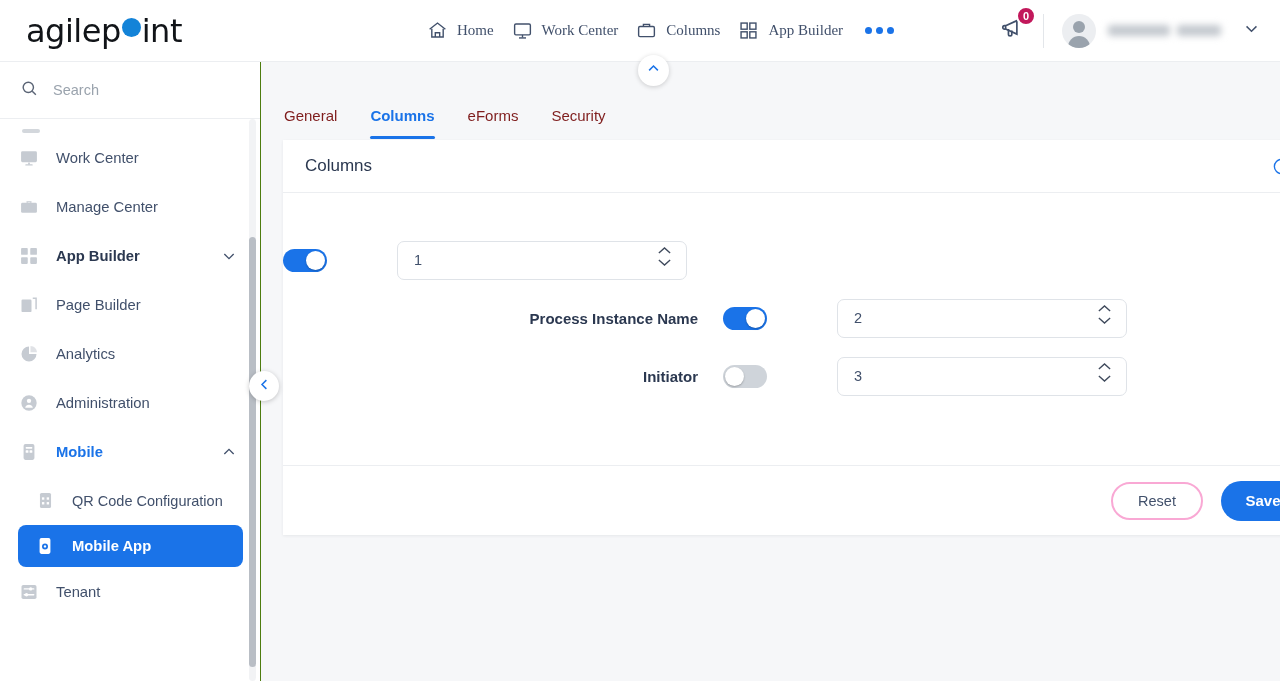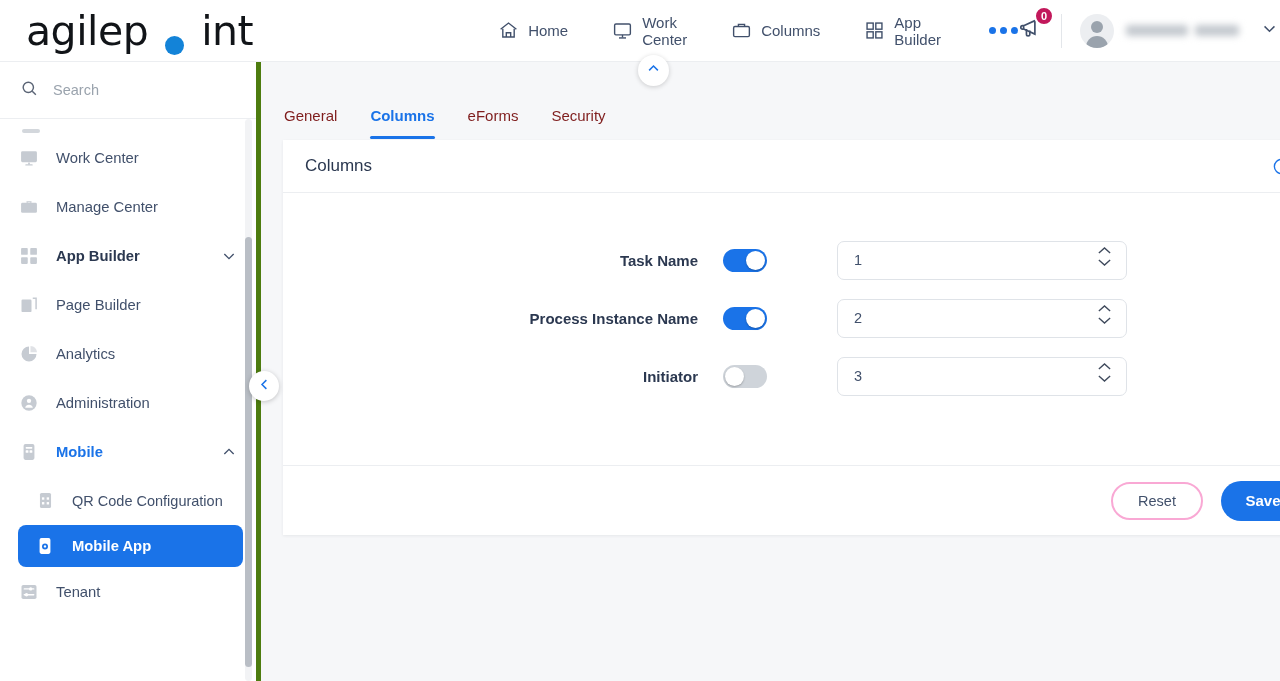--- a/index.html
+++ b/index.html
@@ -10,32 +10,32 @@
   }
   body { position: relative; }
 
   
   .topbar {
     position: absolute; top: 0; left: 0; width: 1280px; height: 62px;
     background: #ffffff; display: flex; align-items: center;
     border-bottom: 1px solid #eceef1; z-index: 5;
   }
   .logo {
-    margin-left: 26px; font-size: 41px; letter-spacing: -0.5px;
-    color: #111418; font-weight: 400; display: flex; align-items: flex-end;
+    margin-left: 26px; font-size: 32px; letter-spacing: -0.5px;
+    color: #111418; font-weight: 400; display: flex; align-items: flex-start;
     font-family: "DejaVu Sans", sans-serif;
-    gap: 16px;
   }
   .logo .dot {
     display: inline-block; width: 19px; height: 19px; border-radius: 50%;
     background: #1383d8; margin: 6px 1px 0 1px;
   }
   .nav {
-    display: flex; align-items: center; gap: 44px;
+    display: flex; align-items: center; gap: 18px;
     margin-left: 245px;
+    font-family: Liberation Serif, serif;
   }
   .nav-item {
     display: flex; align-items: center; gap: 9px;
     color: #41506b; font-size: 15px; cursor: pointer;
   }
   .nav-item svg { display: block; }
   .nav-dots {
     display: flex; gap: 4px; align-items: center; margin-left: 4px; cursor: pointer;
   }
   .nav-dots i {
@@ -70,21 +70,21 @@
     filter: blur(3.5px);
   }
   .username-blur span {
     display: block; height: 11px; border-radius: 3px; background: #c3c8ce;
   }
   .chev-down-hdr { margin: 0 20px 0 22px; cursor: pointer; }
 
   
   .sidebar {
     position: absolute; top: 62px; left: 0; width: 261px; height: 619px;
-    background: #ffffff; border-right: 5px solid #4d7c0f;
+    background: #ffffff; border-right: 1px solid #4d7c0f;
   }
   .search-row {
     height: 57px; display: flex; align-items: center; padding-left: 20px;
     border-bottom: 1px solid #eceef1; background: #fff;
   }
   .search-input {
     border: none; outline: none; margin-left: 14px; font-size: 14.5px;
     color: #41506b; background: transparent; width: 170px;
     font-family: "Liberation Sans", sans-serif;
   }
@@ -478,21 +478,20 @@
           <circle cx="12" cy="12" r="9"></circle>
             <path d="M12 10.8v5.6"></path>
             <circle cx="12" cy="7.9" r="1" fill="#1a73e8" stroke="none"></circle>
         </svg>
       </div>
     </div>
 
     <div class="card-body">
 
       <div class="form-row">
-        <div class="form-label">Task Name</div>
         <div class="toggle on">
             <span class="knob"></span>
           </div>
         <div class="num-wrap">
           <input class="num-input" type="text" value="1" style="">
           <span class="steppers">
             <svg width="15" height="9" viewBox="0 0 24 14" fill="none" stroke="#3f4a5c" stroke-width="2.2">
                 <path d="M3 11l9-8 9 8"></path>
               </svg>
             <svg width="15" height="9" viewBox="0 0 24 14" fill="none" stroke="#3f4a5c" stroke-width="2.2">

